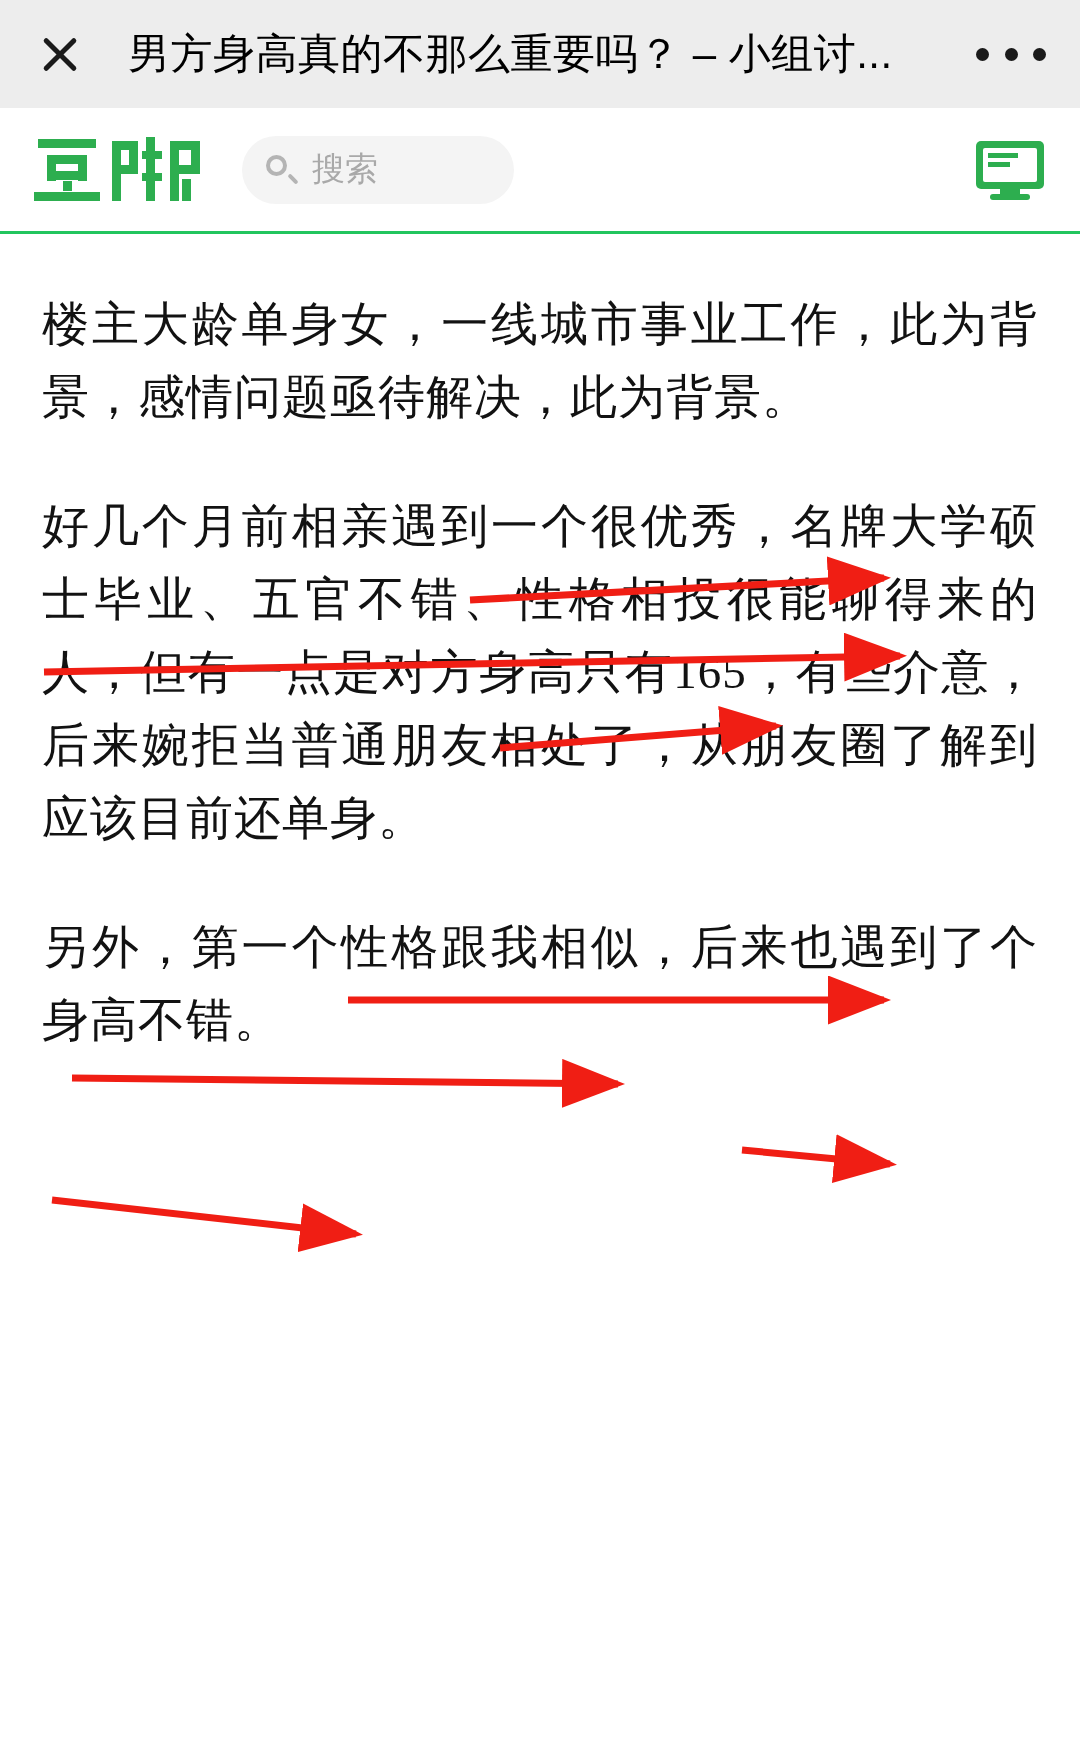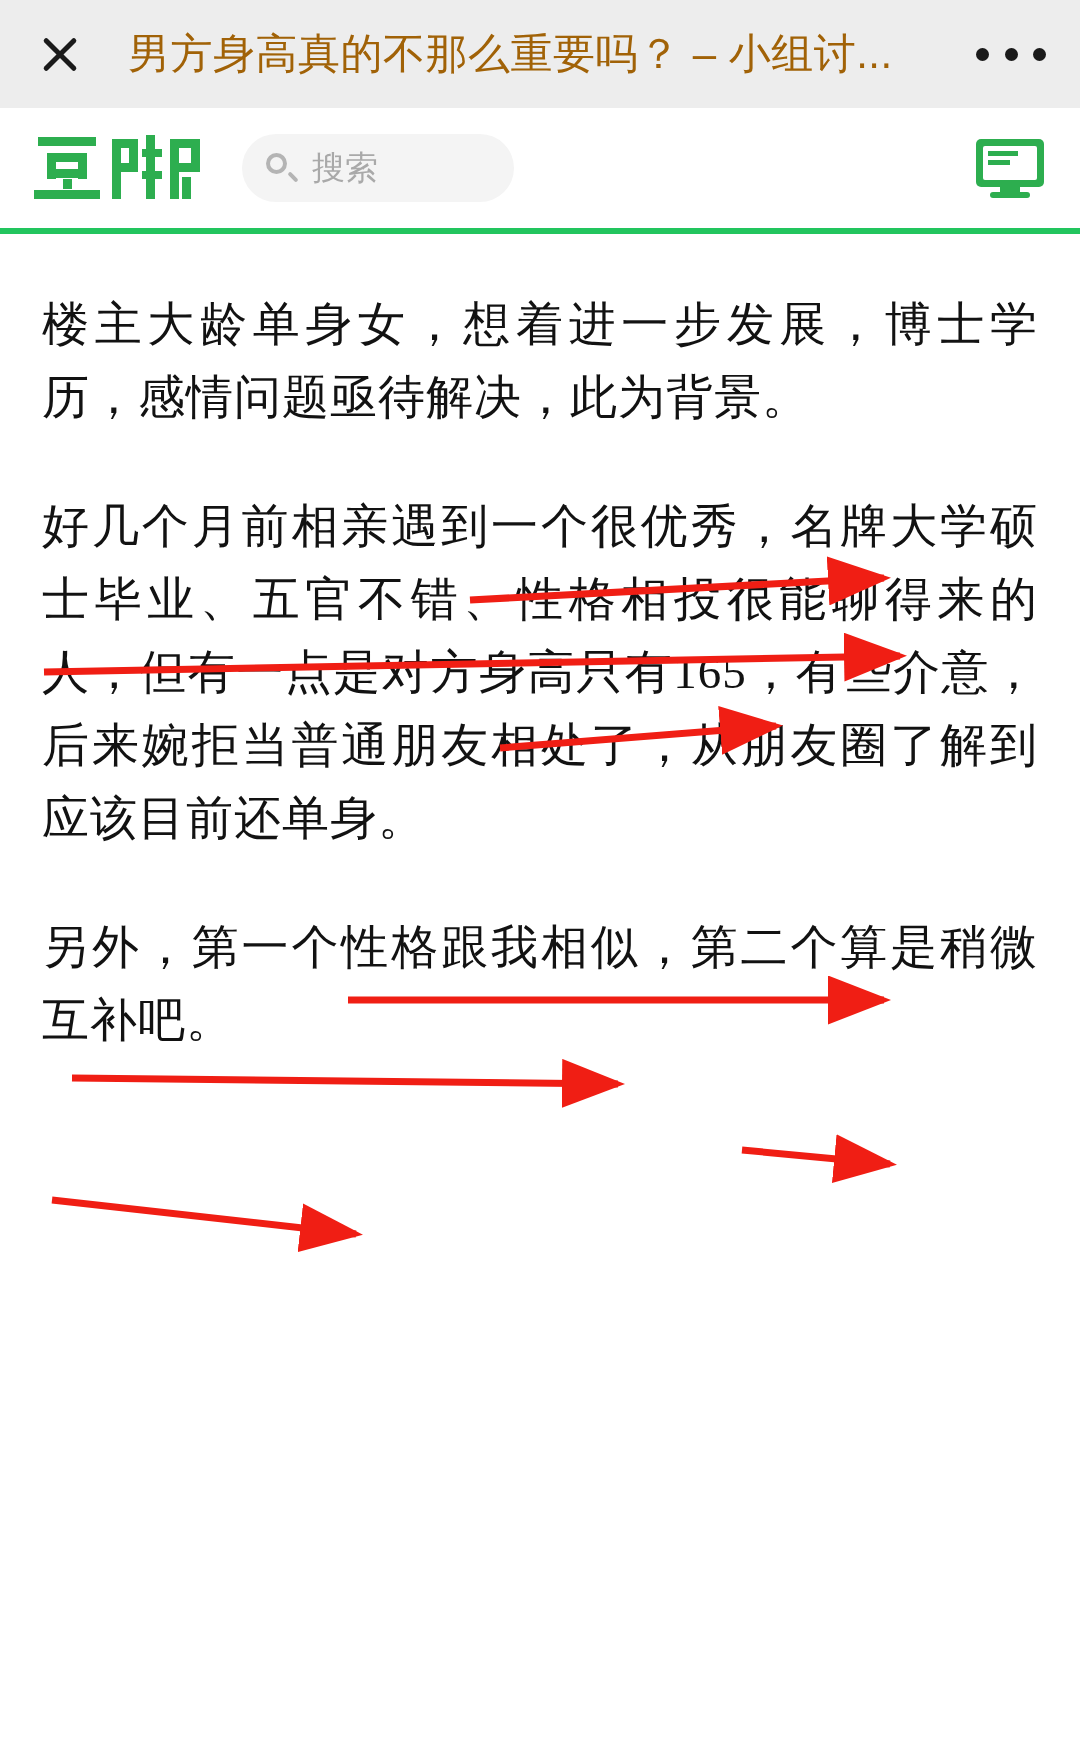--- a/index.html
+++ b/index.html
@@ -44,21 +44,21 @@
     border-radius: 3px;
   }
   .close-btn::before { transform: rotate(45deg); }
   .close-btn::after  { transform: rotate(-45deg); }
 
   .topbar-title {
     flex: 1 1 auto;
     margin-left: 42px;
     margin-right: 24px;
     font-size: 42px;
-    color: #a16207;
+    color: #000000;
     white-space: nowrap;
     overflow: hidden;
     text-overflow: ellipsis;
     letter-spacing: 0.5px;
   }
   .more-btn {
     flex: 0 0 auto;
     width: 70px;
     height: 56px;
     display: flex;
@@ -75,21 +75,21 @@
   }
 
   
   .app-header {
     height: 126px;
     background: #ffffff;
     display: flex;
     align-items: center;
     padding: 0 34px;
     box-sizing: border-box;
-    border-bottom: 6px solid #22c55e;
+    border-bottom: 3px solid #22c55e;
   }
   .logo {
     flex: 0 0 auto;
     display: flex;
     align-items: center;
     font-size: 0;
   }
   .logo svg { display: block; }
 
   .searchbox {
@@ -230,23 +230,23 @@
       <rect x="9" y="9" width="54" height="34" rx="2" fill="#ffffff"></rect>
       <rect x="14" y="14" width="30" height="5" fill="#2DAE4F"></rect>
       <rect x="14" y="23" width="22" height="5" fill="#2DAE4F"></rect>
       <rect x="26" y="50" width="20" height="6" fill="#2DAE4F"></rect>
       <rect x="16" y="55" width="40" height="6" rx="3" fill="#2DAE4F"></rect>
     </svg>
   </div>
 </div>
 
 <div class="post">
-  <p class="para">楼主大龄单身女，想着进一步发展，博士学历，感情问题亟待解决，此为背景。</p>
+  <p class="para">楼主大龄单身女，一线城市事业工作，此为背景，感情问题亟待解决，此为背景。</p>
   <p class="para">好几个月前相亲遇到一个很优秀，名牌大学硕士毕业、五官不错、性格相投很能聊得来的人，但有一点是对方身高只有165，有些介意，后来婉拒当普通朋友相处了，从朋友圈了解到应该目前还单身。</p>
-  <p class="para">另外，第一个性格跟我相似，第二个算是稍微互补吧。</p>
+  <p class="para">另外，第一个性格跟我相似，后来也遇到了个身高不错。</p>
 </div>
 
 <svg class="annotations" viewBox="0 0 1080 1746">
   <defs>
     <marker id="ah" markerWidth="9" markerHeight="7" refX="8" refY="3.5" orient="auto">
       <polygon points="0 0, 9 3.5, 0 7" fill="#F01E14"></polygon>
     </marker>
   </defs>
   <g stroke="#F01E14" stroke-width="7" fill="none" marker-end="url(#ah)">
     <line x1="470" y1="600" x2="884" y2="578"></line>

